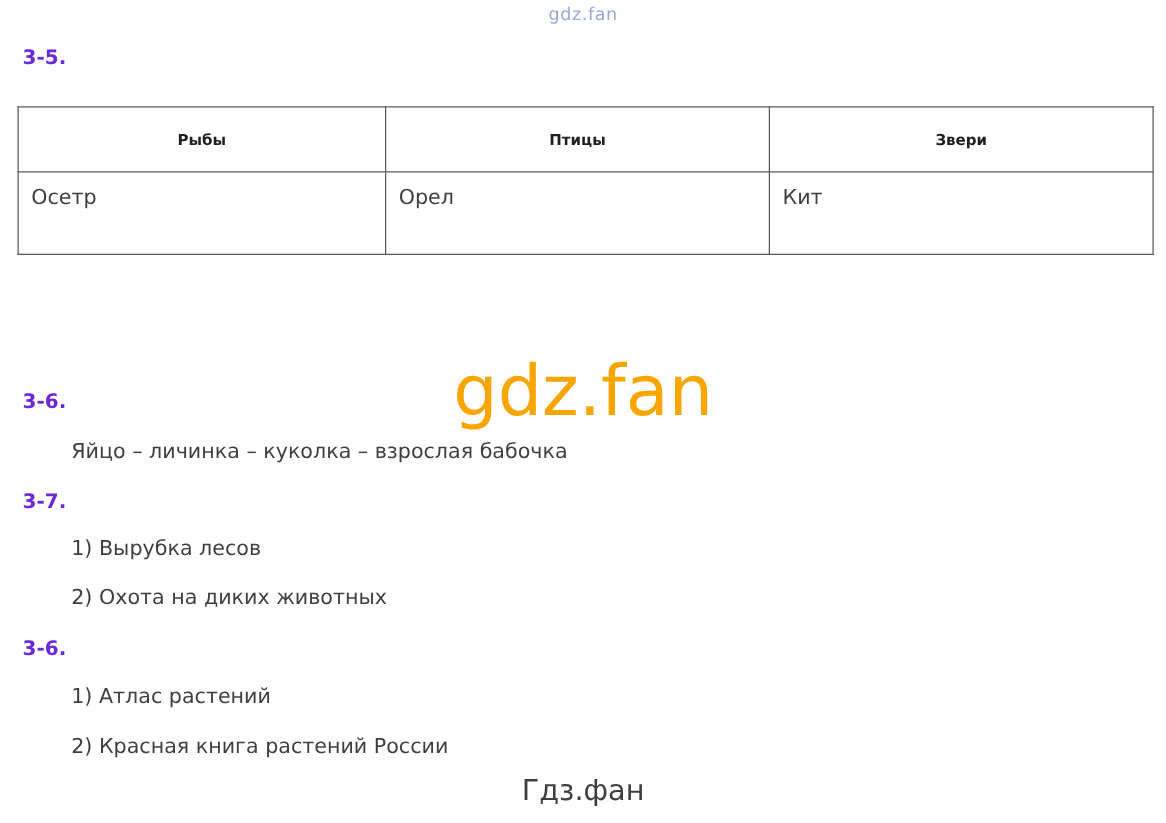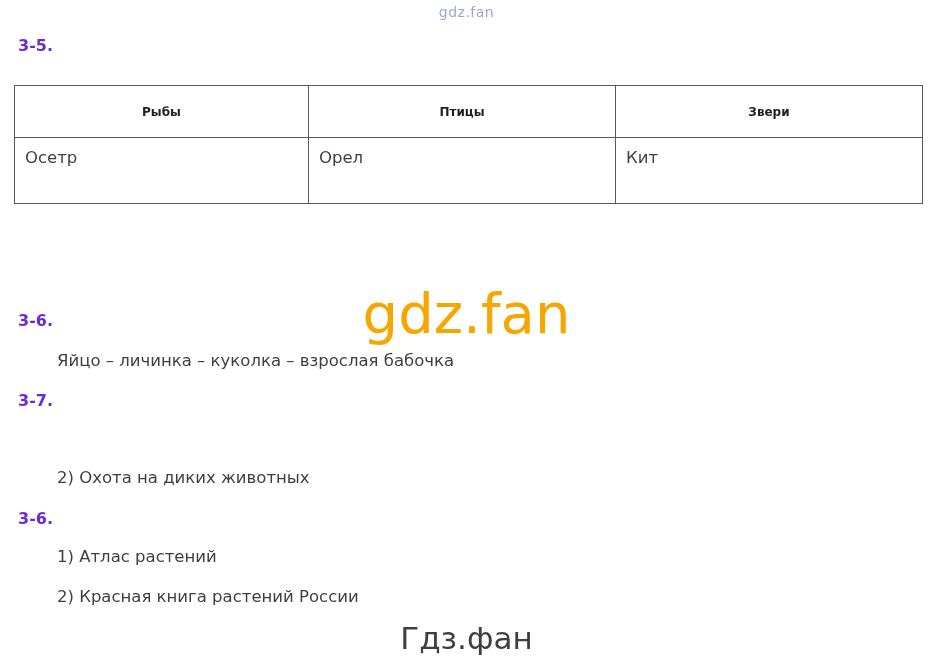--- a/index.html
+++ b/index.html
@@ -42,21 +42,21 @@
     font-family: "DejaVu Sans", sans-serif;
     font-weight: 400;
     pointer-events: none;
   }
   .bottom-watermark {
     position: absolute;
     top: 620px;
     left: 0;
     width: 933px;
     text-align: center;
-    font-size: 31px;
+    font-size: 23px;
     color: #3f3f3f;
     font-family: "DejaVu Sans", sans-serif;
   }
   .task-num {
     position: absolute;
     left: 18px;
     font-size: 16px;
     font-weight: bold;
     color: #6d28d9;
   }
@@ -124,20 +124,21 @@
       </tr>
     </tbody>
   </table>
 
   <div class="big-watermark">gdz.fan</div>
 
   <div class="task-num" style="top:311px;">3-6.</div>
   <div class="answer-line" style="top:351px;">Яйцо – личинка – куколка – взрослая бабочка</div>
 
   <div class="task-num" style="top:391px;">3-7.</div>
+  <div class="answer-line" style="top:429px;">1) Вырубка лесов</div>
   <div class="answer-line" style="top:468px;">2) Охота на диких животных</div>
 
   <div class="task-num" style="top:509px;">3-6.</div>
   <div class="answer-line" style="top:547px;">1) Атлас растений</div>
   <div class="answer-line" style="top:587px;">2) Красная книга растений России</div>
 
   <div class="bottom-watermark">Гдз.фан</div>
 
 </div>
 

